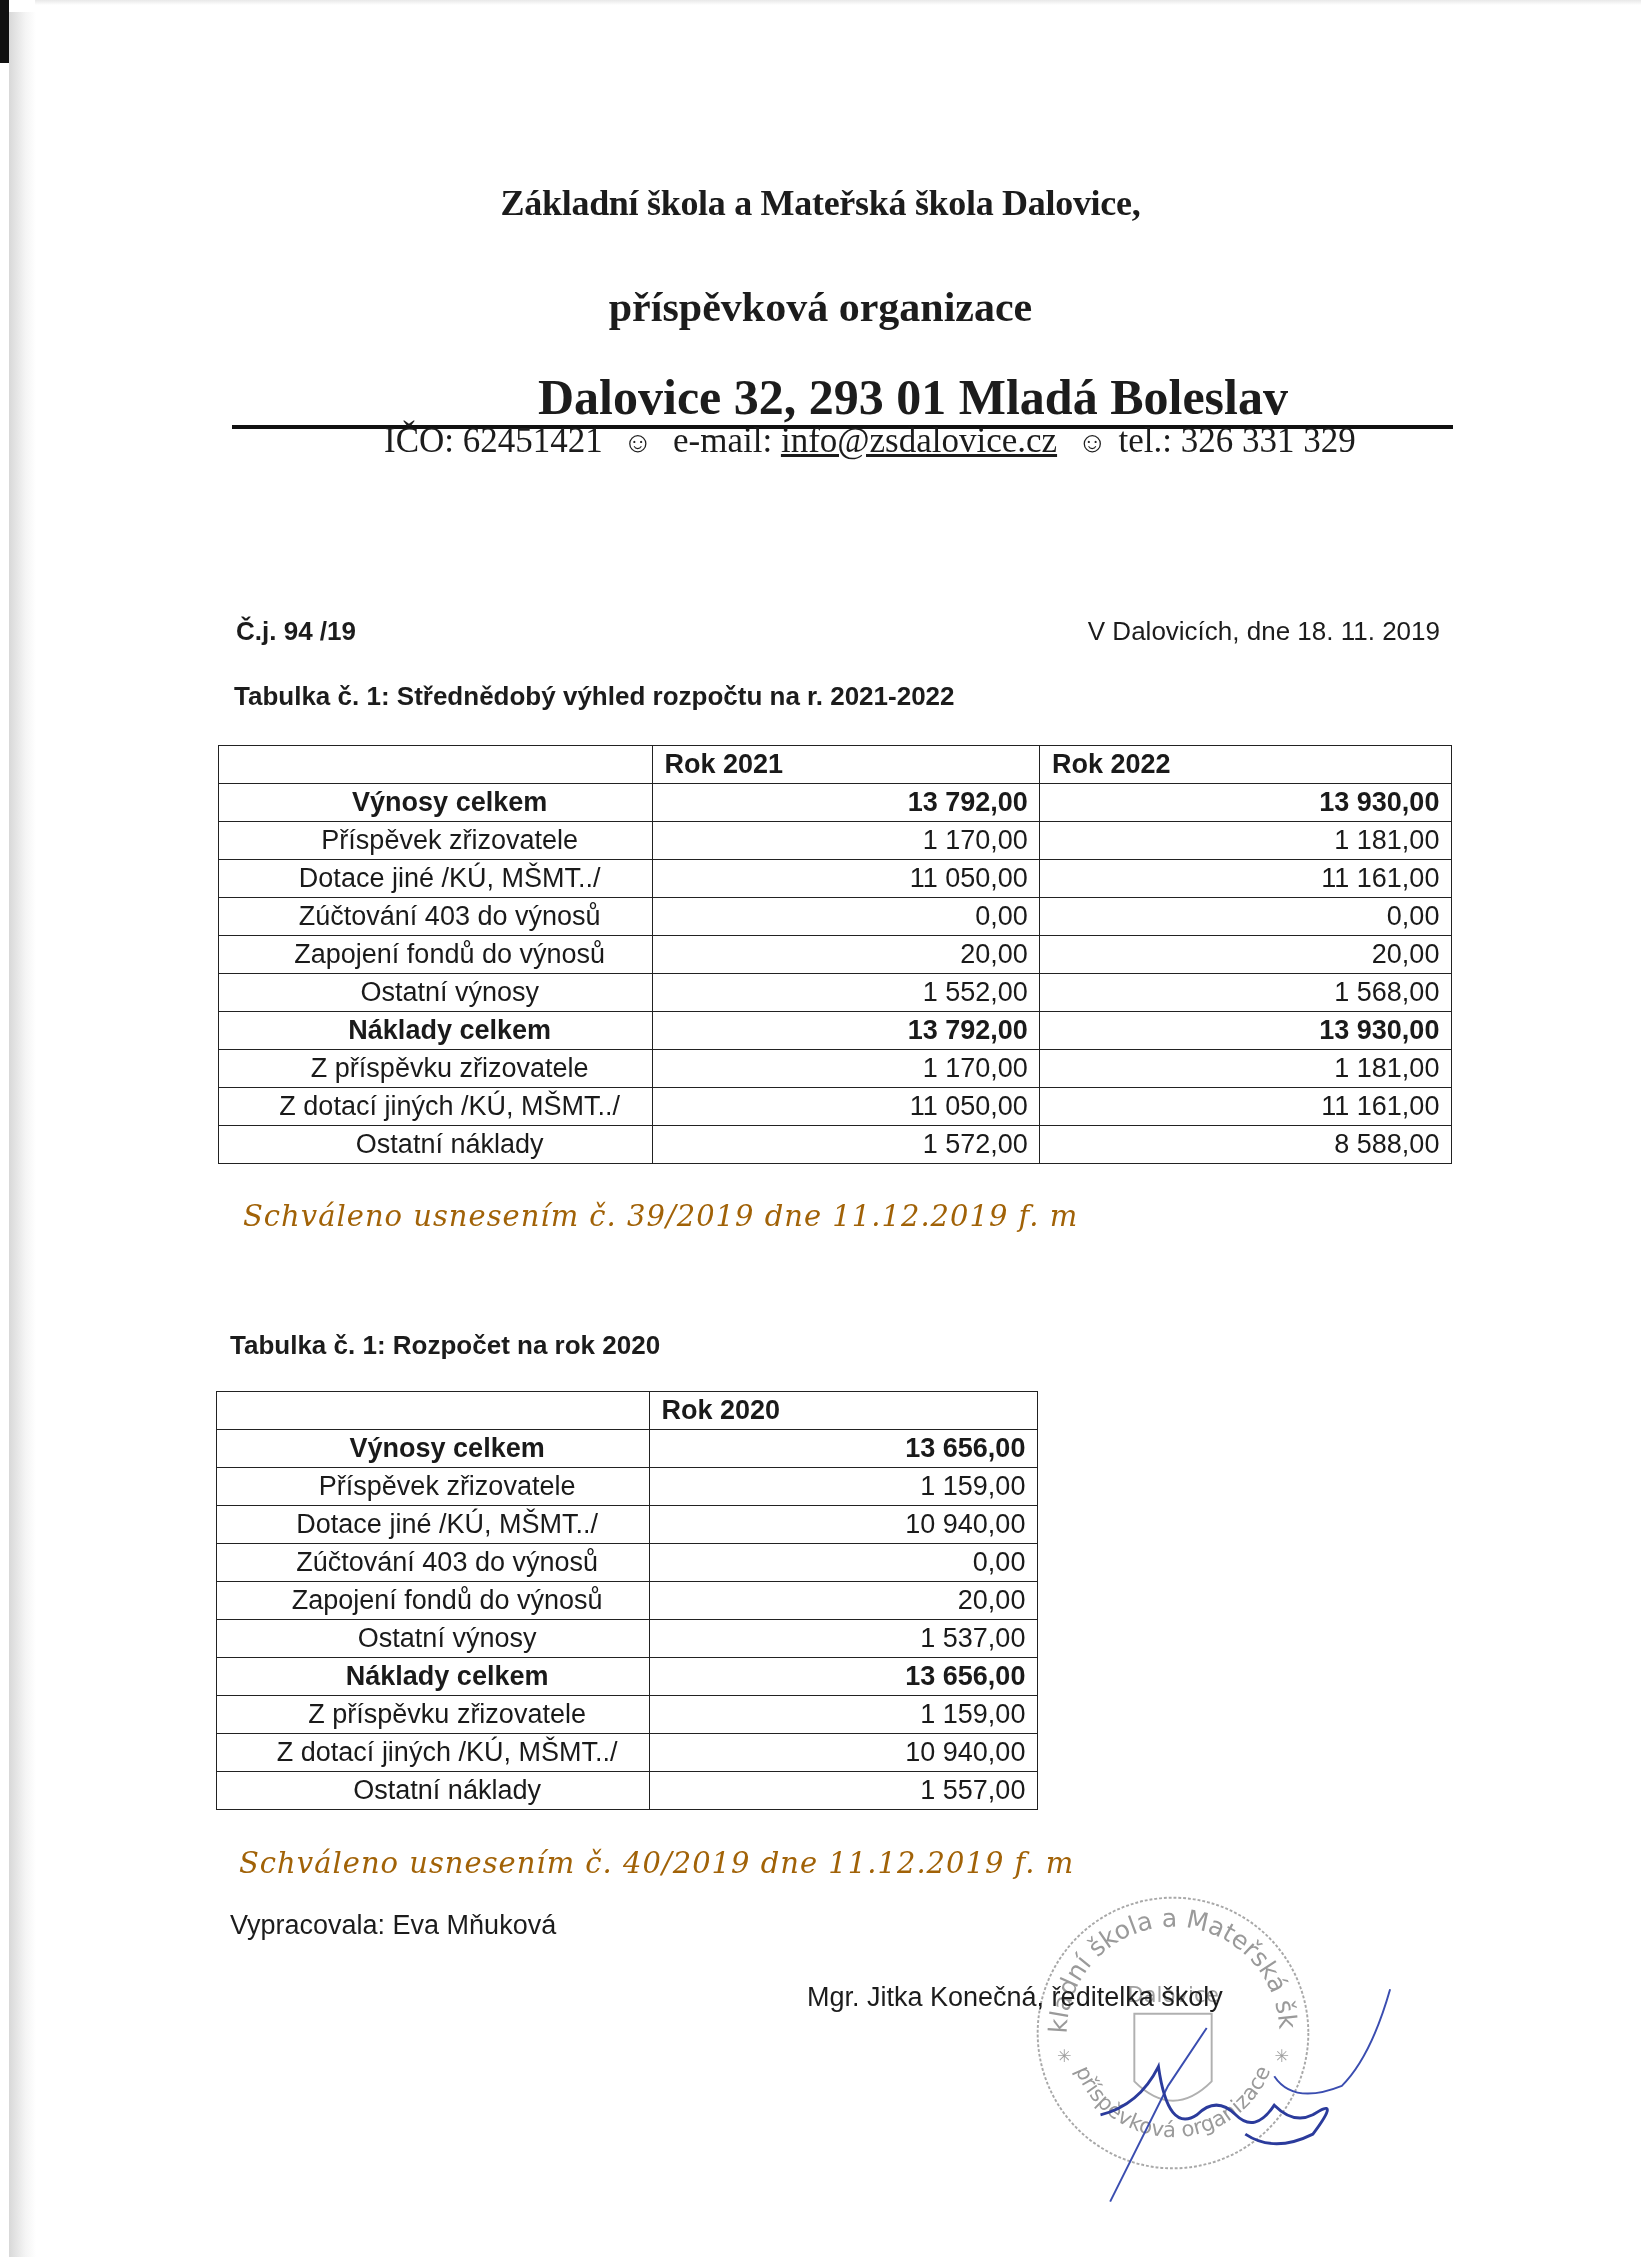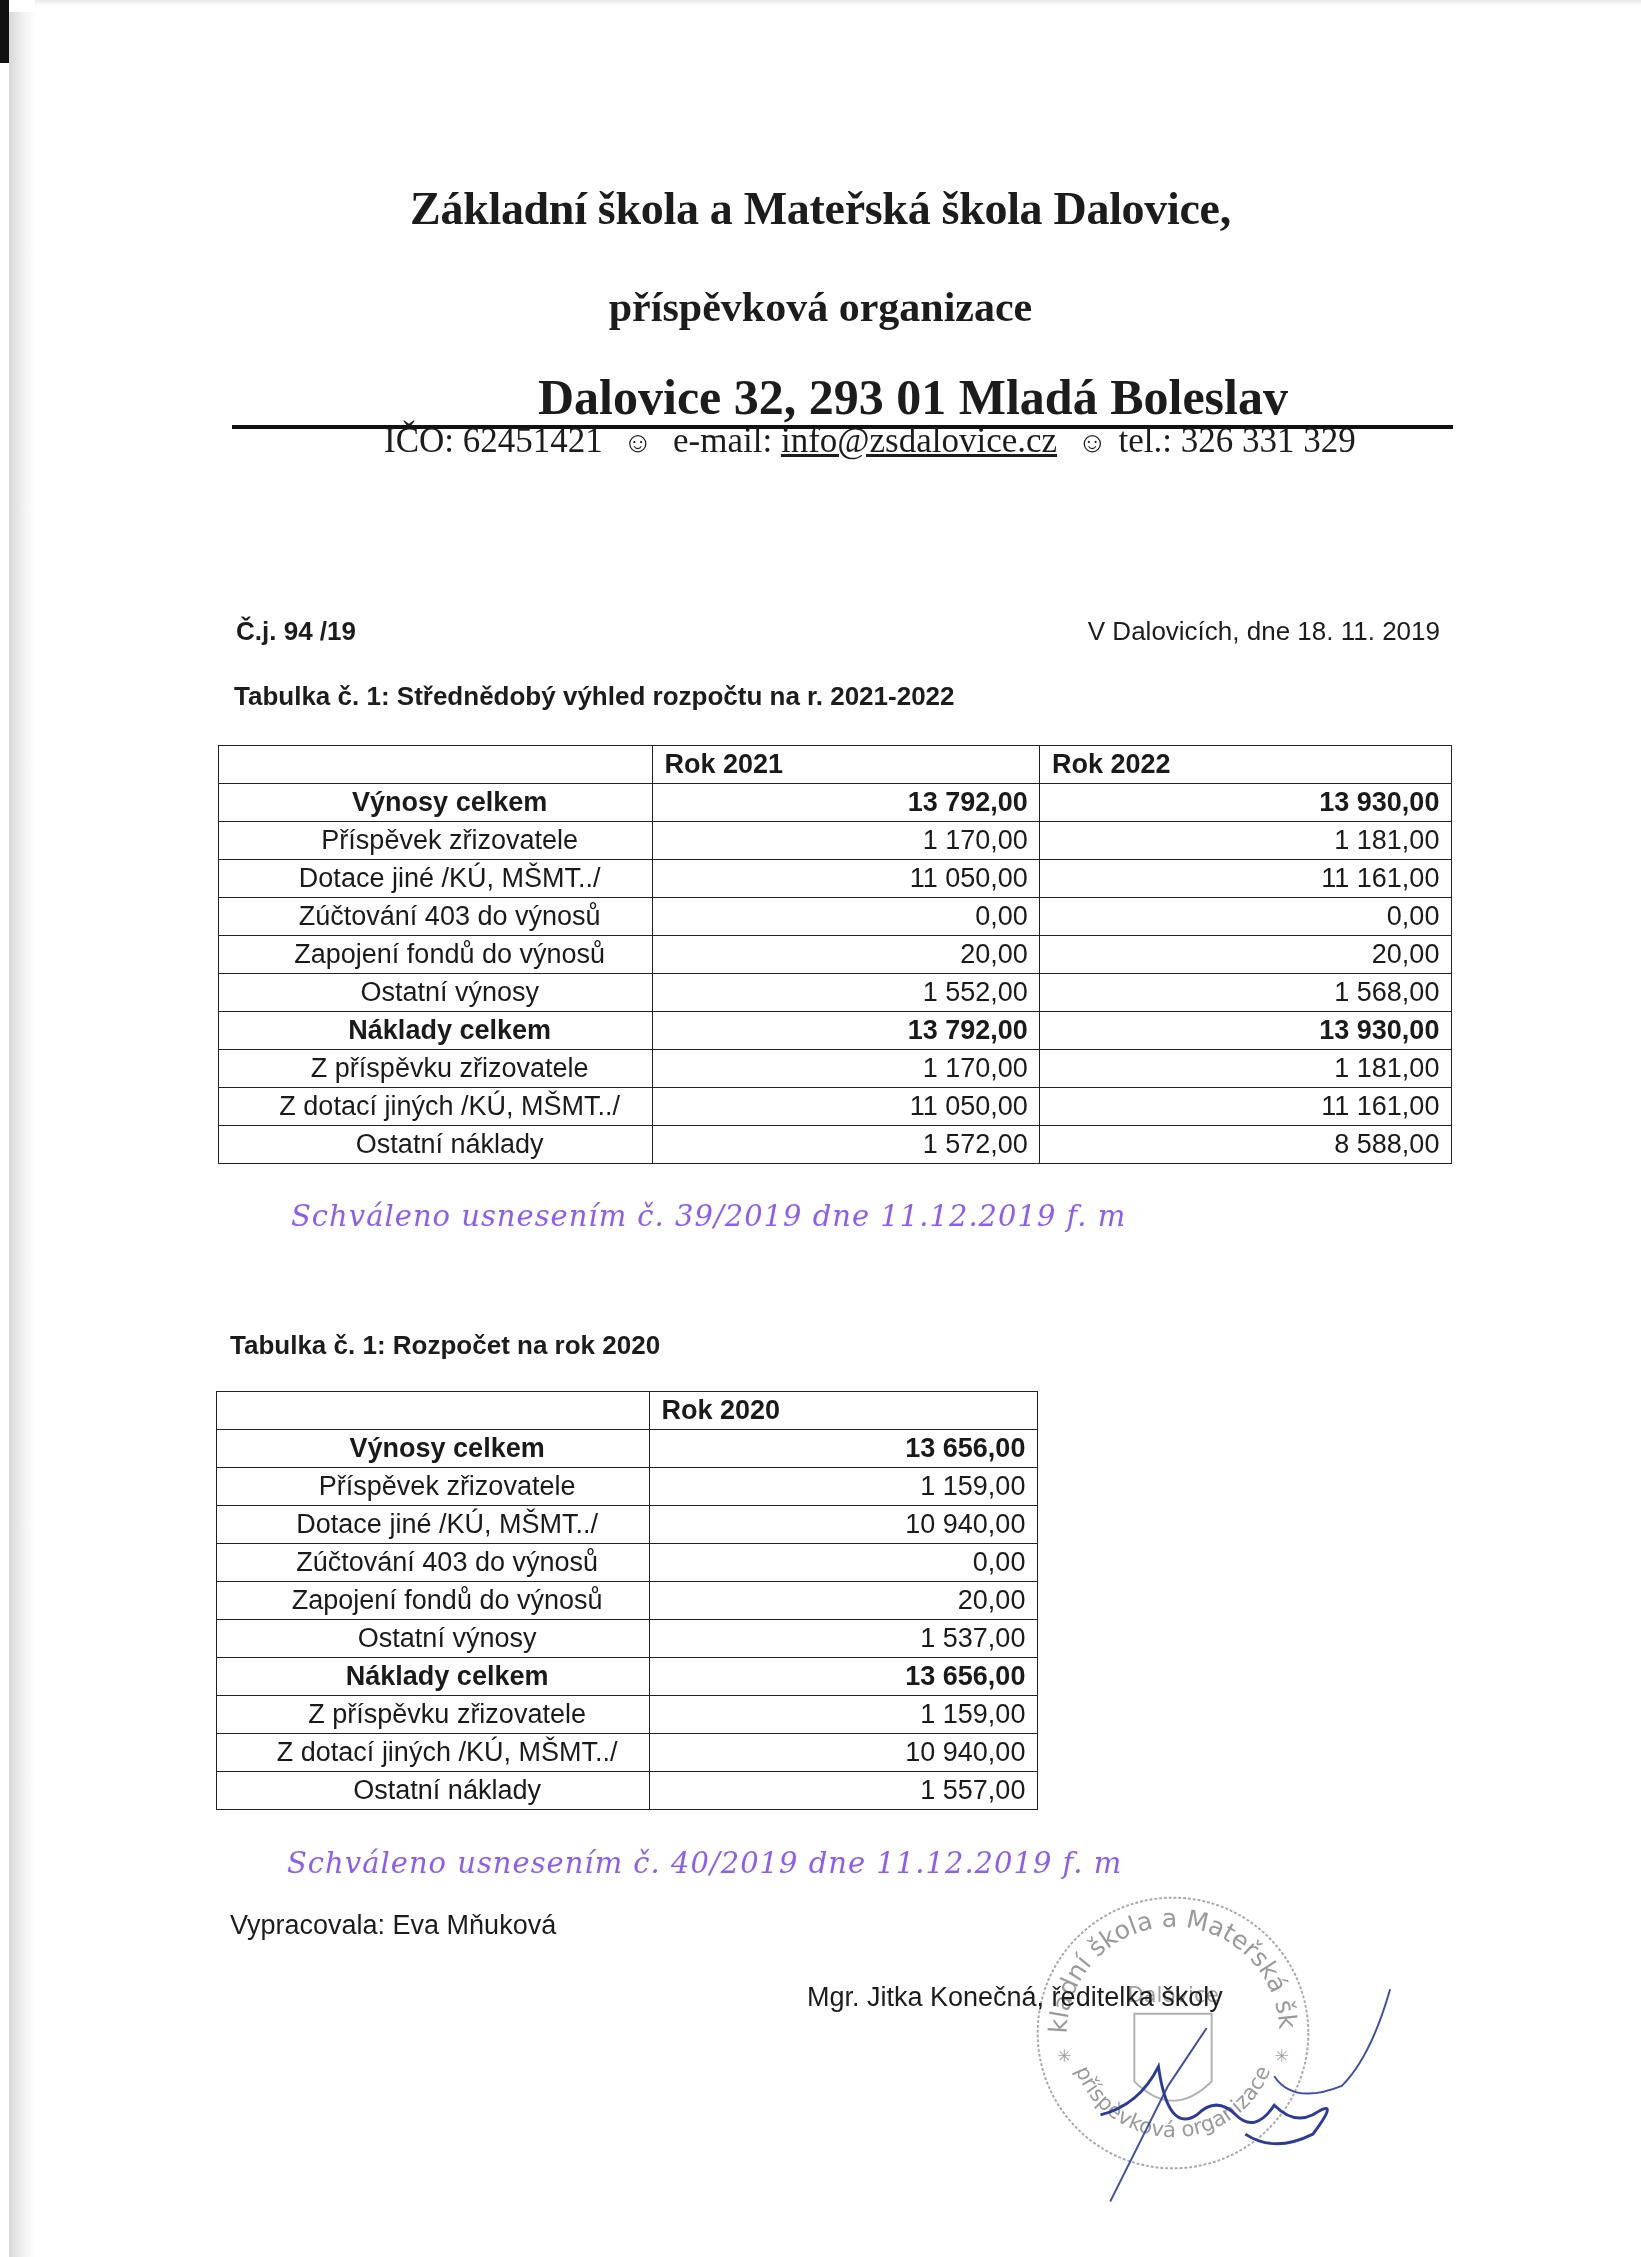--- a/index.html
+++ b/index.html
@@ -8,21 +8,21 @@
     background: #ffffff; color: #1c1c1c;
     font-family: "Liberation Sans", "DejaVu Sans", sans-serif;
   }
   .scan-edge { position: absolute; left: 0; top: 0; width: 8.7px; height: 63px; background: #111; }
   .scan-edge2 { position: absolute; left: 8.7px; top: 11.6px; width: 27px; height: 2246px; background: linear-gradient(90deg,#d8d8d8,#f4f4f4 60%,#fff); }
   .scan-top { position: absolute; left: 35px; top: 0; width: 1607px; height: 4.8px; background: linear-gradient(180deg,#e8e8e8,#fff); }
 
   .serif { font-family: "Liberation Serif", "DejaVu Serif", serif; }
   .abs { position: absolute; }
 
-  .h1 { left: 0; width: 1641px; text-align: center; top: 182px; font-size: 46px; font-weight: bold; letter-spacing: -0.3px; }
+  .h1 { left: 0; width: 1641px; text-align: center; top: 182px; font-size: 36px; font-weight: bold; letter-spacing: -0.3px; }
   .h2 { left: 0; width: 1641px; text-align: center; top: 283px; font-size: 42px; font-weight: bold; }
   .h3 { left: 538px; top: 368px; font-size: 50px; font-weight: bold; }
   .rule { left: 232px; top: 425px; width: 1221px; height: 3.9px; background: #111; }
   .contact { left: 384px; top: 421px; font-size: 35px; white-space: nowrap; text-align: center; }
   .contact .smile { font-size: 29px; margin: 0 11.6px; }
   .contact .link { text-decoration: underline; }
 
   .ref { left: 236px; top: 616px; font-size: 26px; font-weight: bold; }
   .date { right: 201px; top: 616px; font-size: 26px; }
   .caption { font-size: 26px; font-weight: bold; }
@@ -33,22 +33,22 @@
   }
   table.budget td {
     border: 1.9px solid #222; height: 37px; padding: 0 11.6px; line-height: 37px; white-space: nowrap;
   }
   table.budget td.lbl { text-align: center; padding-left: 40px; }
   table.budget td.num { text-align: right; }
   table.budget tr.head td { font-weight: bold; text-align: left; }
   table.budget tr.bold td { font-weight: bold; }
 
   .hand {
-    font-family: "DejaVu Serif", serif; font-style: italic; color: #8b5cf6;
-    font-size: 29px; white-space: nowrap; letter-spacing: 1px; margin-left: 48px;
+    font-family: "DejaVu Serif", serif; font-style: italic; color: #a16207;
+    font-size: 29px; white-space: nowrap; letter-spacing: 1px;
   }
   .prepared { left: 230px; top: 1910px; font-size: 27px; }
   .director { left: 807px; top: 1982px; font-size: 27px; white-space: nowrap; }
 
   .stamp { left: 1028px; top: 1888px; width: 290px; height: 290px; }
   .sig { left: 1052px; top: 1970px; width: 348px; height: 251px; }
 </style>
 </head>
 <body>
 

